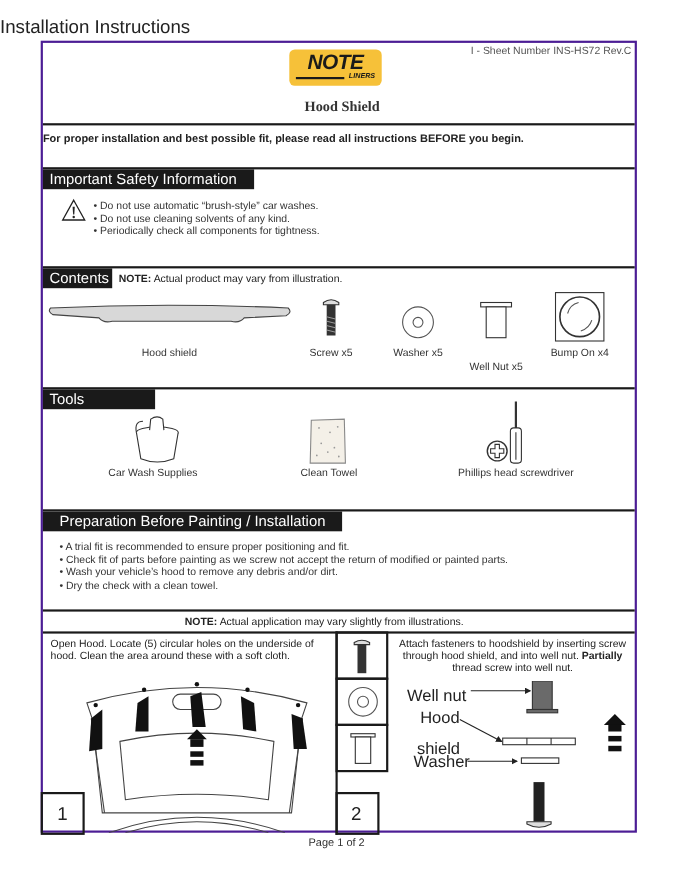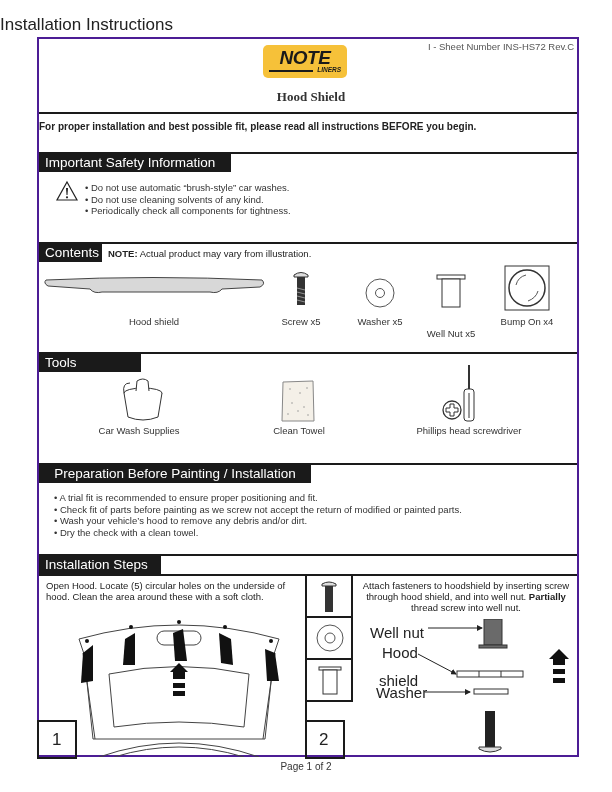--- a/index.html
+++ b/index.html
@@ -140,21 +140,21 @@
   <div class="hline" style="top:424px;"></div>
   <div class="sec-head" style="top:426px;width:272px;text-align:center;">Preparation Before Painting / Installation</div>
   <ul class="bul" style="left:15px;top:453px;">
     <li>A trial fit is recommended to ensure proper positioning and fit.</li>
     <li>Check fit of parts before painting as we screw not accept the return of modified or painted parts.</li>
     <li>Wash your vehicle’s hood to remove any debris and/or dirt.</li>
     <li>Dry the check with a clean towel.</li>
   </ul>
 
   <div class="hline" style="top:515px;"></div>
-  <div class="sec-head" style="top:517px;width:122px;">Installation Steps</div>
+  <div class="note" style="left:129px;top:521px;"><b>NOTE:</b><span> Actual application may vary slightly from illustrations.</span></div>
   <div class="hline" style="top:535px;"></div>
 
   <div class="step-text" style="left:7px;top:541px;width:260px;">Open Hood. Locate (5) circular holes on the underside of hood. Clean the area around these with a soft cloth.</div>
   <svg class="abs" style="left:30px;top:580px;" width="220" height="138" viewBox="0 0 220 138">
     <path d="M10 20 Q110 -8 210 20 L205 35 L196 120 L24 120 L15 35 Z" fill="none" stroke="#444"></path>
     <path d="M14 34 L26 120" fill="none" stroke="#444"></path>
     <path d="M206 34 L194 120" fill="none" stroke="#444"></path>
     <path d="M40 55 Q110 40 180 55 L175 108 Q110 98 45 108 Z" fill="none" stroke="#444"></path>
     <rect x="88" y="12" width="44" height="14" rx="7" fill="none" stroke="#444"></rect>
     <path d="M30 138 Q110 110 190 138" fill="none" stroke="#444"></path>

